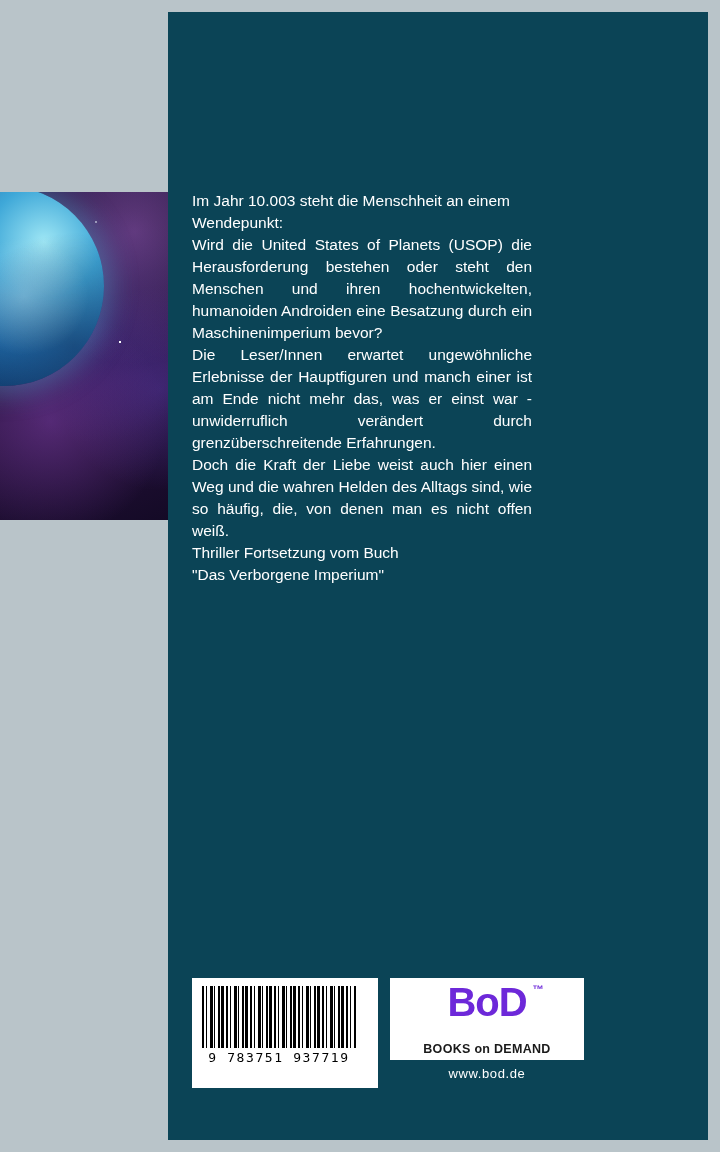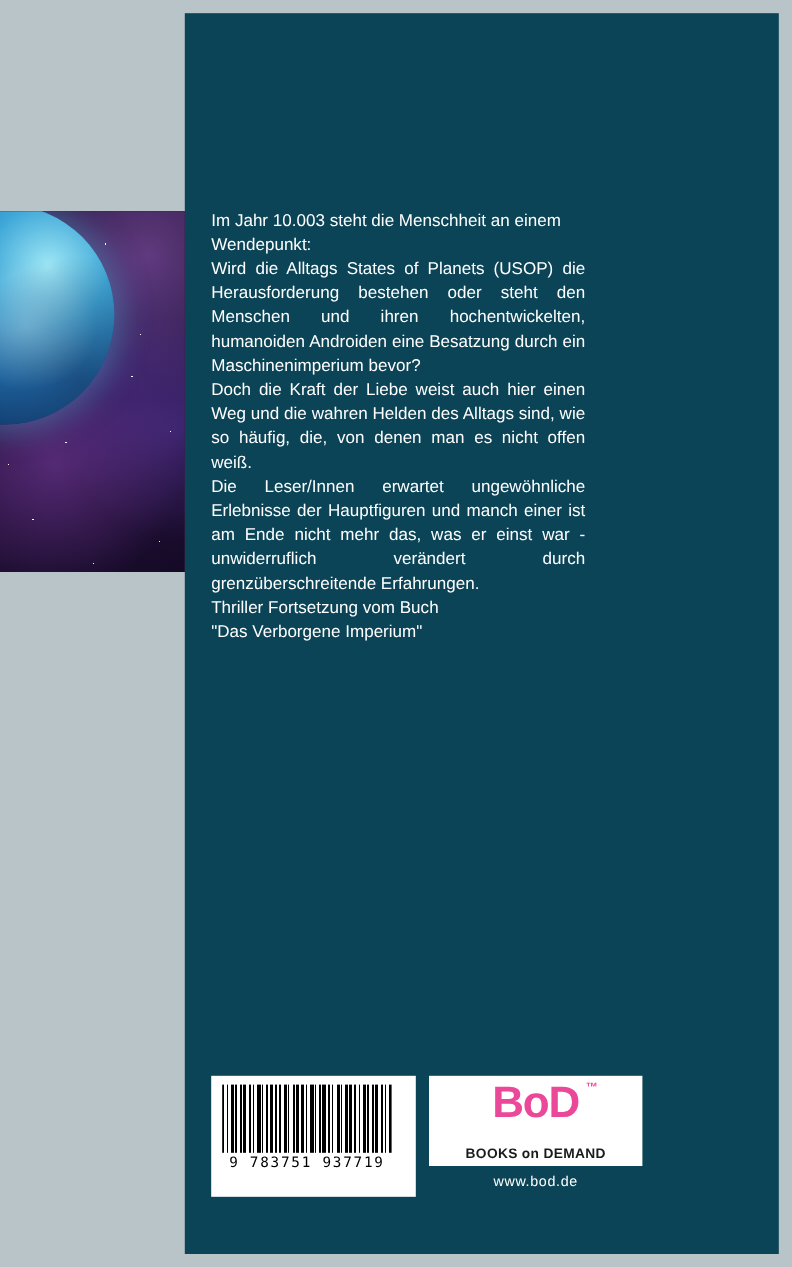--- a/index.html
+++ b/index.html
@@ -164,21 +164,21 @@
     height: 82px;
     background: #ffffff;
     display: flex;
     flex-direction: column;
     align-items: center;
     justify-content: center;
   }
   .bod-logo {
     font-size: 40px;
     font-weight: bold;
-    color: #ec4899;
+    color: #6d28d9;
     line-height: 1;
     position: relative;
     letter-spacing: -1px;
   }
   .bod-logo .tm {
     position: absolute;
     right: -16px;
     top: 2px;
     font-size: 11px;
     font-weight: bold;
@@ -209,23 +209,23 @@
   <div class="cover-panel"></div>
 
   <div class="space-image">
     <div class="nebula"></div>
     <div class="stars"></div>
     <div class="planet"></div>
   </div>
 
   <div class="blurb">
     <p class="left">Im Jahr 10.003 steht die Menschheit an einem Wendepunkt:</p>
-    <p>Wird die Alltags States of Planets (USOP) die Herausforderung bestehen oder steht den Menschen und ihren hochentwickelten, humanoiden Androiden eine Besatzung durch ein Maschinenimperium bevor?</p>
+    <p>Wird die United States of Planets (USOP) die Herausforderung bestehen oder steht den Menschen und ihren hochentwickelten, humanoiden Androiden eine Besatzung durch ein Maschinenimperium bevor?</p>
+    <p>Die Leser/Innen erwartet ungewöhnliche Erlebnisse der Hauptfiguren und manch einer ist am Ende nicht mehr das, was er einst war - unwiderruflich verändert durch grenzüberschreitende Erfahrungen.</p>
     <p>Doch die Kraft der Liebe weist auch hier einen Weg und die wahren Helden des Alltags sind, wie so häufig, die, von denen man es nicht offen weiß.</p>
-    <p>Die Leser/Innen erwartet ungewöhnliche Erlebnisse der Hauptfiguren und manch einer ist am Ende nicht mehr das, was er einst war - unwiderruflich verändert durch grenzüberschreitende Erfahrungen.</p>
     <p class="left">Thriller Fortsetzung vom Buch</p>
     <p class="left">"Das Verborgene Imperium"</p>
     <div class="spacer"></div>
   </div>
 
   <div class="footer">
     <div class="barcode-box">
       <div class="barcode-bars"></div>
       <div class="barcode-digits">9 783751 937719</div>
     </div>

